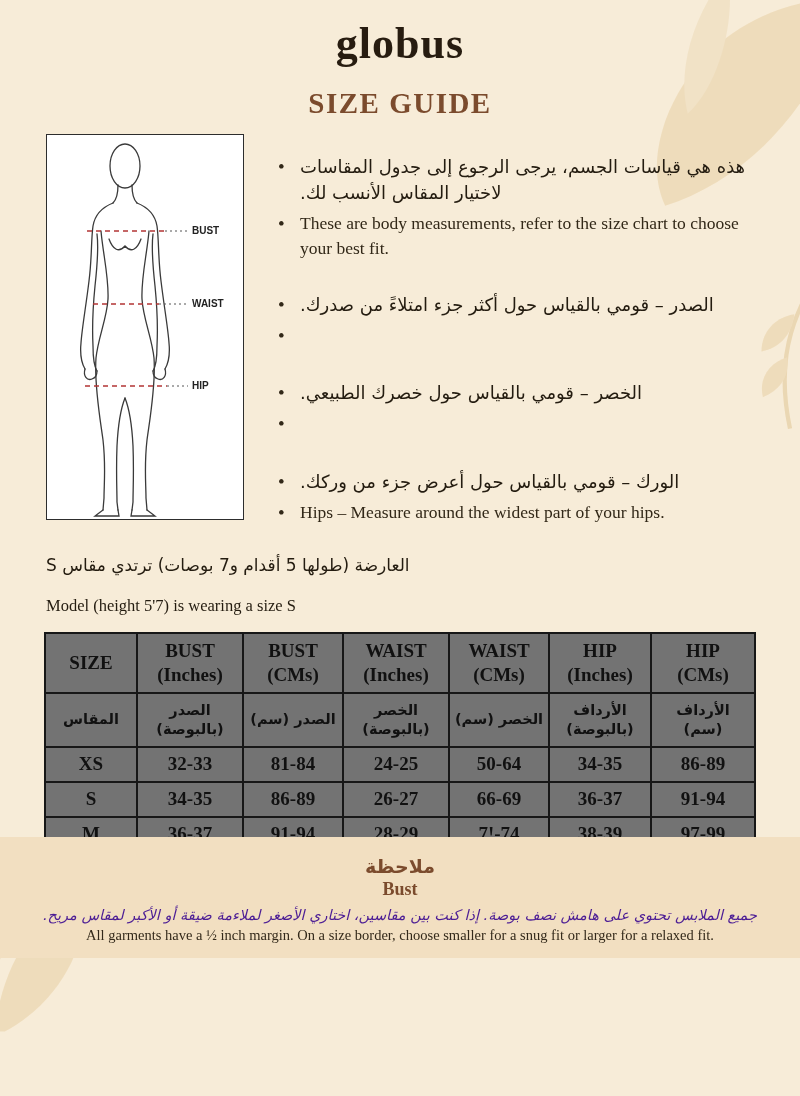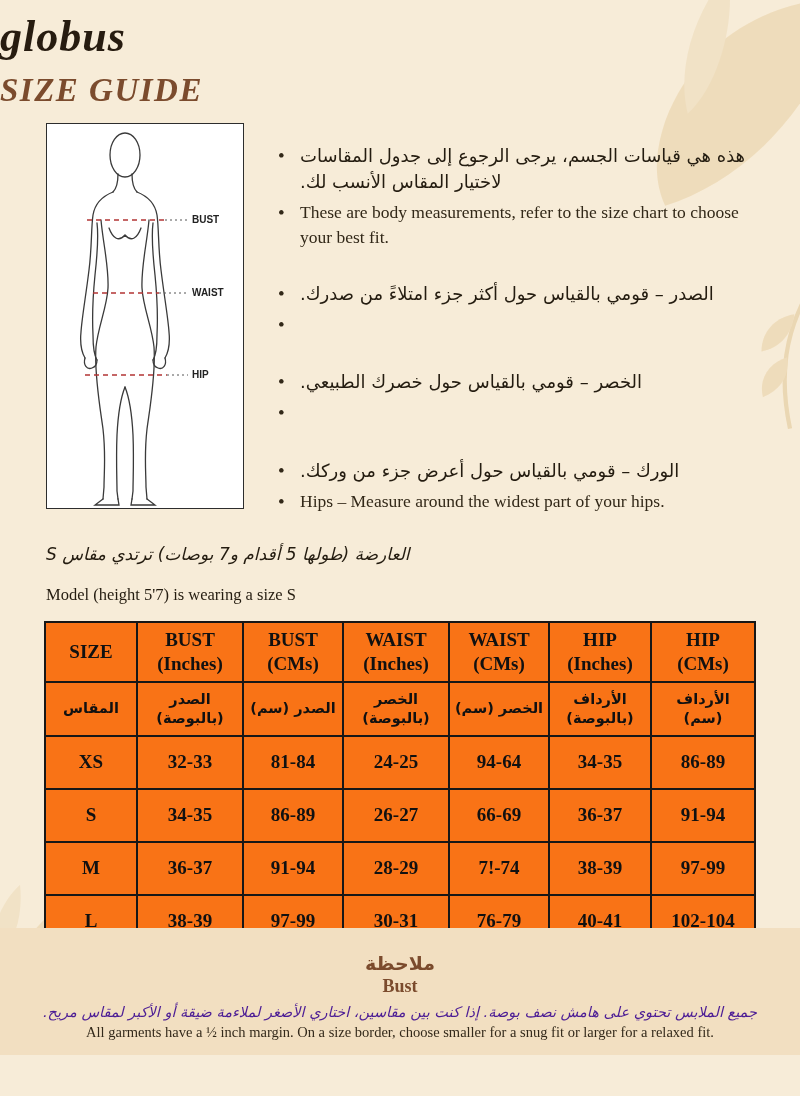--- a/index.html
+++ b/index.html
@@ -3,52 +3,52 @@
 <meta charset="utf-8">
 <style>
   * { margin:0; padding:0; box-sizing:border-box; }
   html,body { width:800px; }
   body { font-family:"Liberation Serif","DejaVu Serif","DejaVu Sans",serif; }
   .page { position:relative; width:800px; height:1096px; background:#f7ecd8; overflow:hidden; color:#322818; }
   .leaf { position:absolute; z-index:0; }
   .content { position:relative; z-index:1; }
 
   
-  .header { text-align:left; padding-top:14px;font-style:italic; }
+  .header { text-align:center; padding-top:21px; }
   .logo { font-size:44px; font-weight:bold; color:#271c10; letter-spacing:1px; line-height:1.05; }
-  .title { font-size:33px; font-weight:bold; color:#7b4b2d; letter-spacing:1.5px; margin-top:12px; }
+  .title { font-size:29px; font-weight:bold; color:#7b4b2d; letter-spacing:1.5px; margin-top:20px; }
 
   
   .main { display:flex; align-items:flex-start; padding:14px 40px 0 46px; }
   .figure-panel { width:198px; height:386px; background:#ffffff; border:1.5px solid #2d2d2d; flex:none; }
   .figure-panel svg { width:100%; height:100%; display:block; }
   svg text { font-family:"Liberation Sans","DejaVu Sans",sans-serif; }
 
   .instructions { flex:1; margin-left:34px; padding-top:20px; }
   .instr { margin-bottom:32px; }
   .instr:last-child { margin-bottom:0; }
   .line { display:flex; align-items:flex-start; margin-bottom:5px; }
   .bullet { width:22px; flex:none; font-size:19px; line-height:1.35; color:#322818; }
   .txt { flex:1; font-size:17.5px; line-height:1.38; color:#322818; }
   .txt.ar { direction:rtl; text-align:left; font-size:18px; font-family:"DejaVu Sans","Liberation Serif",sans-serif; line-height:1.45; color:#241c10; }
 
   
   .model-note { margin:24px 0 0 46px; }
-  .model-ar { direction:rtl; text-align:left; font-size:17px; font-family:"DejaVu Sans",sans-serif; color:#241c10;font-style:italic; }
+  .model-ar { direction:rtl; text-align:left; font-size:17px; font-family:"DejaVu Sans",sans-serif; color:#241c10; }
   .model-en { font-size:16.5px; margin-top:21px; color:#241c10; }
 
   
-  .size-table { border-collapse:collapse; margin:16px auto 0; background:#f97316; table-layout:fixed; }
+  .size-table { border-collapse:collapse; margin:16px auto 0; background:#737373; table-layout:fixed; }
   .size-table th, .size-table td { border:2px solid #171717; text-align:center; vertical-align:middle; padding:2px 4px; color:#111; }
   .size-table th.en { font-size:19px; height:60px; line-height:1.25; font-weight:bold; }
   .size-table th.ar { font-size:14.5px; height:54px; font-weight:bold; font-family:"DejaVu Sans",sans-serif; line-height:1.3; }
-  .size-table td { font-size:19px; font-weight:bold; height:53px; }
-
-  
-  .footer { position:absolute; left:0; right:0; bottom:0; background:#f2dfc1; text-align:center; padding:24px 30px 14px; z-index:1; }
+  .size-table td { font-size:19px; font-weight:bold; height:35px; }
+
+  
+  .footer { position:absolute; left:0; right:0; bottom:0; background:#f2dfc1; text-align:center; padding:18px 30px 14px; z-index:1; }
   .note-title-ar { font-size:19px; font-weight:bold; color:#7b4b2d; font-family:"DejaVu Sans",sans-serif; }
   .note-title-en { font-size:18px; font-weight:bold; color:#7b4b2d; margin-top:2px; }
   .note-body-ar { font-size:14.5px; margin-top:7px; color:#4c1d95; font-family:"DejaVu Sans",sans-serif; direction:rtl;font-style:italic; }
   .note-body-en { font-size:14.5px; margin-top:4px; color:#33291a; }
 </style>
 </head>
 <body>
 
 <div class="page">
 
@@ -215,21 +215,21 @@
           <th class="ar" dir="rtl">الأرداف (بالبوصة)</th>
           <th class="ar" dir="rtl">الأرداف (سم)</th>
         </tr>
       </thead>
       <tbody>
         <tr>
           <td>XS</td>
           <td>32-33</td>
           <td>81-84</td>
           <td>24-25</td>
-          <td>94-64</td>
+          <td>50-64</td>
           <td>34-35</td>
           <td>86-89</td>
         </tr>
         <tr>
           <td>S</td>
           <td>34-35</td>
           <td>86-89</td>
           <td>26-27</td>
           <td>66-69</td>
           <td>36-37</td>

